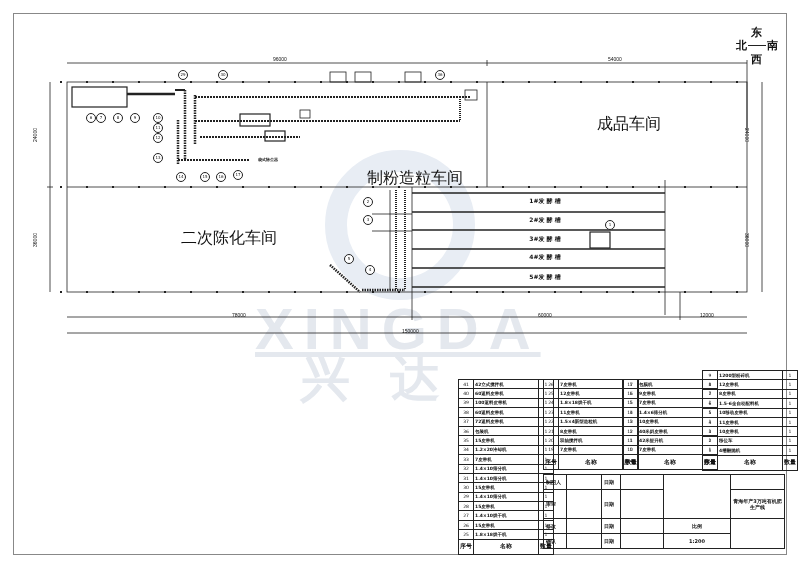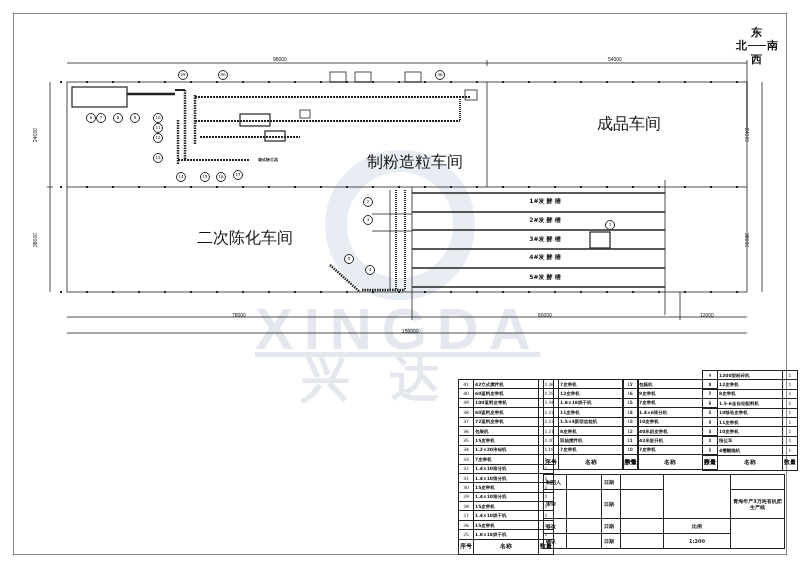--- a/index.html
+++ b/index.html
@@ -93,23 +93,23 @@
     <rect x="300" y="110" width="10" height="8"></rect>
   </g>
 </svg>
 
 <div class="compass" style="left:751px;top:25px;">东</div>
 <div class="compass" style="left:736px;top:38px;">北</div>
 <div class="compass" style="left:767px;top:38px;">南</div>
 <div class="compass" style="left:751px;top:52px;">西</div>
 <div class="abs" style="left:748px;top:45px;width:18px;border-top:1px solid #222;"></div>
 
-<div class="hall" style="left:367px;top:152px;">制粉造粒车间</div>
+<div class="hall" style="left:367px;top:168px;">制粉造粒车间</div>
 <div class="hall" style="left:597px;top:114px;">成品车间</div>
-<div class="hall" style="left:181px;top:228px;margin-left:16px;">二次陈化车间</div>
+<div class="hall" style="left:181px;top:228px;">二次陈化车间</div>
 
 <div class="dim" style="left:273px;top:56px;">96000</div>
 <div class="dim" style="left:608px;top:56px;">54000</div>
 <div class="dim" style="left:28px;top:132px;transform:rotate(-90deg);">24000</div>
 <div class="dim" style="left:28px;top:237px;transform:rotate(-90deg);">36000</div>
 <div class="dim" style="left:740px;top:132px;transform:rotate(90deg);">24000</div>
 <div class="dim" style="left:740px;top:237px;transform:rotate(90deg);">36000</div>
 <div class="dim" style="left:232px;top:312px;">78000</div>
 <div class="dim" style="left:538px;top:312px;">60000</div>
 <div class="dim" style="left:700px;top:312px;">12000</div>

